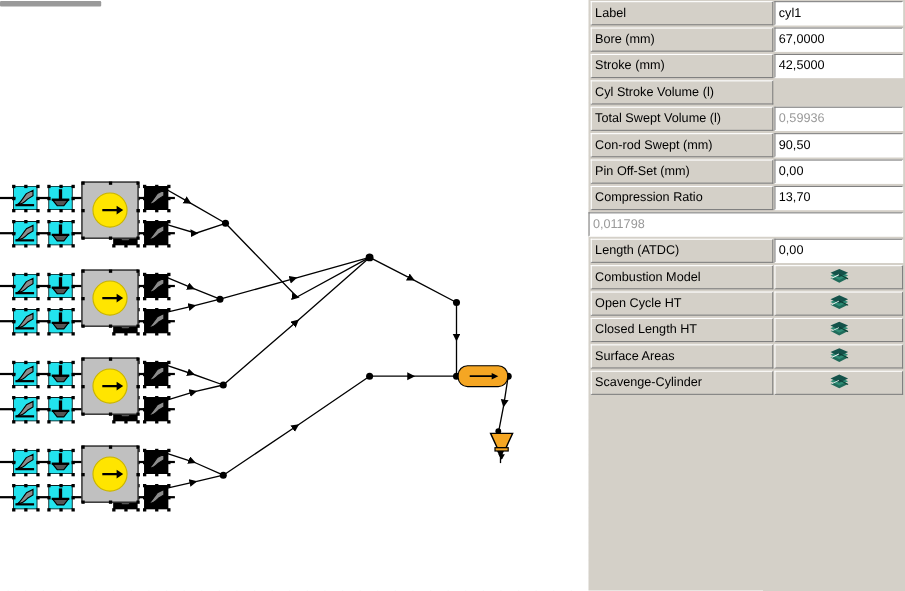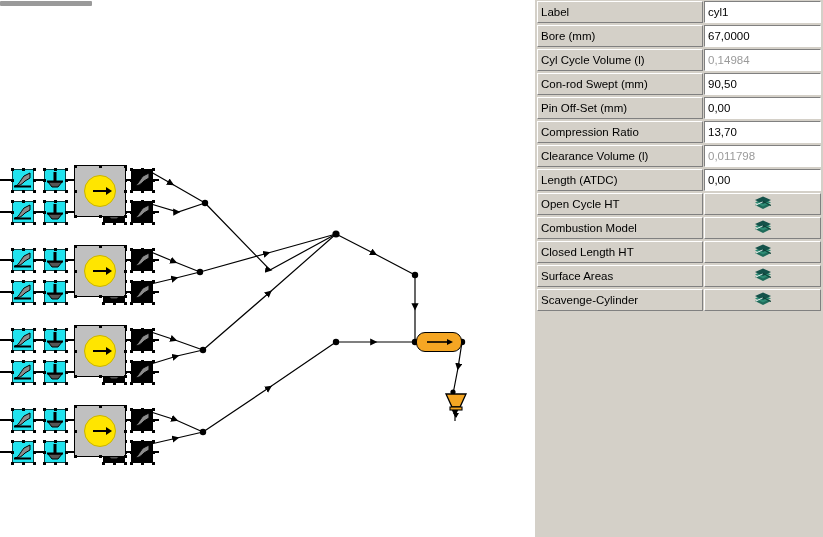--- a/index.html
+++ b/index.html
@@ -490,68 +490,74 @@
   <div id="proptable">
       <div class="prow">
         <div class="pname">Label</div>
         <div class="pval">cyl1</div>
       </div>
       <div class="prow">
         <div class="pname">Bore (mm)</div>
         <div class="pval">67,0000</div>
       </div>
       <div class="prow">
-        <div class="pname">Cyl Cycle Volume (l)</div>
-        <div class="pval ro">0,14984</div>
+        <div class="pname">Stroke (mm)</div>
+        <div class="pval">42,5000</div>
+      </div>
+      <div class="prow">
+        <div class="pname">Cyl Stroke Volume (l)</div>
+      </div>
+      <div class="prow">
+        <div class="pname">Total Swept Volume (l)</div>
+        <div class="pval ro">0,59936</div>
       </div>
       <div class="prow">
         <div class="pname">Con-rod Swept (mm)</div>
         <div class="pval">90,50</div>
       </div>
       <div class="prow">
         <div class="pname">Pin Off-Set (mm)</div>
         <div class="pval">0,00</div>
       </div>
       <div class="prow">
         <div class="pname">Compression Ratio</div>
         <div class="pval">13,70</div>
       </div>
       <div class="prow">
-        <div class="pname">Clearance Volume (l)</div>
         <div class="pval ro">0,011798</div>
       </div>
       <div class="prow">
         <div class="pname">Length (ATDC)</div>
         <div class="pval">0,00</div>
+      </div>
+      <div class="prow">
+        <div class="pname">Combustion Model</div>
+        <div class="pval btn">
+          <span><svg width="18" height="14" viewBox="0 0 18 14">
+              <path d="M1,9 L9,5 L17,9 L9,13 Z" fill="#1f6b5a"></path>
+              <path d="M1,6.5 L9,2.5 L17,6.5 L9,10.5 Z" fill="#2e8b74"></path>
+              <path d="M1,4 L9,0.5 L17,4 L9,8 Z" fill="#14524a"></path>
+              <path d="M9,5 L17,9 L17,10 L9,6 Z" fill="#0d3d33"></path>
+              <path d="M2,8.6 L8.6,5.4 L8.6,6.2 L2,9.4 Z" fill="#ffffff"></path>
+            </svg></span>
+        </div>
       </div>
       <div class="prow">
         <div class="pname">Open Cycle HT</div>
         <div class="pval btn">
           <span><svg width="18" height="14" viewBox="0 0 18 14">
               <path d="M1,9 L9,5 L17,9 L9,13 Z" fill="#1f6b5a"></path>
               <path d="M1,6.5 L9,2.5 L17,6.5 L9,10.5 Z" fill="#2e8b74"></path>
               <path d="M1,4 L9,0.5 L17,4 L9,8 Z" fill="#14524a"></path>
               <path d="M9,5 L17,9 L17,10 L9,6 Z" fill="#0d3d33"></path>
               <path d="M2,8.6 L8.6,5.4 L8.6,6.2 L2,9.4 Z" fill="#ffffff"></path>
             </svg></span>
         </div>
       </div>
       <div class="prow">
-        <div class="pname">Combustion Model</div>
-        <div class="pval btn">
-          <span><svg width="18" height="14" viewBox="0 0 18 14">
-              <path d="M1,9 L9,5 L17,9 L9,13 Z" fill="#1f6b5a"></path>
-              <path d="M1,6.5 L9,2.5 L17,6.5 L9,10.5 Z" fill="#2e8b74"></path>
-              <path d="M1,4 L9,0.5 L17,4 L9,8 Z" fill="#14524a"></path>
-              <path d="M9,5 L17,9 L17,10 L9,6 Z" fill="#0d3d33"></path>
-              <path d="M2,8.6 L8.6,5.4 L8.6,6.2 L2,9.4 Z" fill="#ffffff"></path>
-            </svg></span>
-        </div>
-      </div>
-      <div class="prow">
         <div class="pname">Closed Length HT</div>
         <div class="pval btn">
           <span><svg width="18" height="14" viewBox="0 0 18 14">
               <path d="M1,9 L9,5 L17,9 L9,13 Z" fill="#1f6b5a"></path>
               <path d="M1,6.5 L9,2.5 L17,6.5 L9,10.5 Z" fill="#2e8b74"></path>
               <path d="M1,4 L9,0.5 L17,4 L9,8 Z" fill="#14524a"></path>
               <path d="M9,5 L17,9 L17,10 L9,6 Z" fill="#0d3d33"></path>
               <path d="M2,8.6 L8.6,5.4 L8.6,6.2 L2,9.4 Z" fill="#ffffff"></path>
             </svg></span>
         </div>

